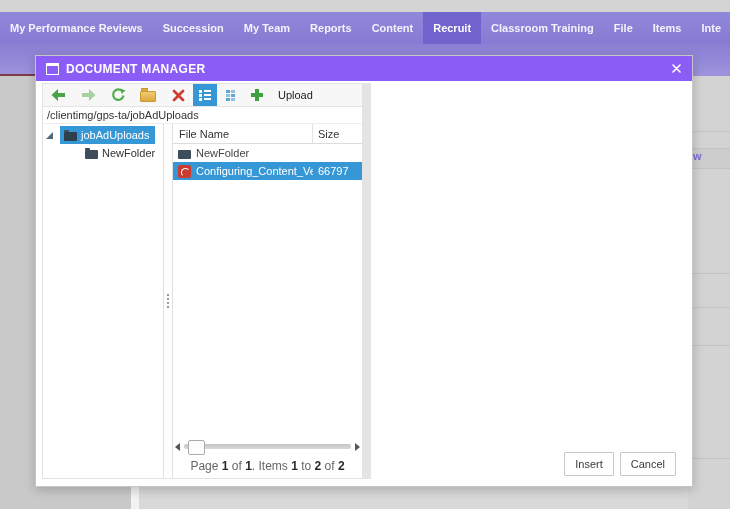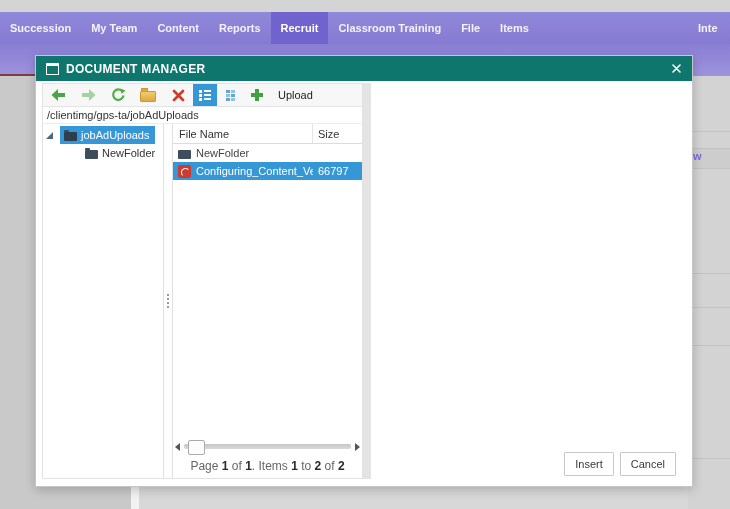--- a/index.html
+++ b/index.html
@@ -22,21 +22,21 @@
   .bg-vline{position:absolute;left:131px;top:76px;width:8px;height:433px;background:#f2f2f2;}
   .bg-right{position:absolute;left:139px;top:76px;width:591px;height:433px;background:#d8d8d8;}
   .bg-table{position:absolute;left:688px;top:76px;width:42px;height:433px;background:#d3d3d3;}
   .bgl{position:absolute;left:0;width:42px;height:1px;background:#c2c2c2;}
   .bg-band{position:absolute;left:0;top:72px;width:42px;height:20px;background:#cdcdcd;}
   .bg-link{position:absolute;left:5px;top:74px;color:#7a6ed2;font-size:11px;font-weight:700;}
 
   
   .dialog{position:absolute;left:35px;top:55px;width:656px;height:430px;background:#fff;
           border:1px solid #c6c6c6;box-shadow:0 3px 10px rgba(0,0,0,.2);}
-  .titlebar{position:absolute;left:0;top:0;width:100%;height:25px;background:#0f766e;
+  .titlebar{position:absolute;left:0;top:0;width:100%;height:25px;background:#8b5cf6;
             display:flex;align-items:center;padding:0 10px;box-sizing:border-box;}
   .win-icon{width:11px;height:8px;border:1px solid #fff;border-top:3px solid #fff;margin-right:7px;}
   .title{color:#fff;font-size:12px;font-weight:700;letter-spacing:.3px;}
   .close{margin-left:auto;width:12px;height:12px;display:flex;align-items:center;justify-content:center;cursor:pointer;}
 
   .left-pane{position:absolute;left:6px;top:27px;width:321px;height:396px;
              border:1px solid #e2e2e2;box-sizing:border-box;background:#fff;}
   .toolbar{position:absolute;left:0;top:0;width:100%;height:23px;background:#f7f7f7;
            border-bottom:1px solid #e4e4e4;display:flex;align-items:stretch;box-sizing:border-box;}
   .tbtn{display:flex;align-items:center;justify-content:center;width:30px;cursor:pointer;}
@@ -106,24 +106,25 @@
        padding:0 10px;cursor:pointer;font-family:"Liberation Sans",sans-serif;}
 </style>
 </head>
 <body>
 
 <div class="screen">
 
   <div class="topstrip"></div>
 
   <div class="nav">
+    <div class="nav-tab">My Performance Reviews</div>
     <div class="nav-tab">Succession</div>
     <div class="nav-tab">My Team</div>
+    <div class="nav-tab">Reports</div>
     <div class="nav-tab">Content</div>
-    <div class="nav-tab">Reports</div>
     <div class="nav-tab sel">Recruit</div>
     <div class="nav-tab">Classroom Training</div>
     <div class="nav-tab">File</div>
     <div class="nav-tab">Items</div>
     <div class="nav-tab last">Inte</div>
   </div>
 
   <div class="subband"></div>
   <div class="maroonline"></div>
   <div class="bg-leftcol"></div>

